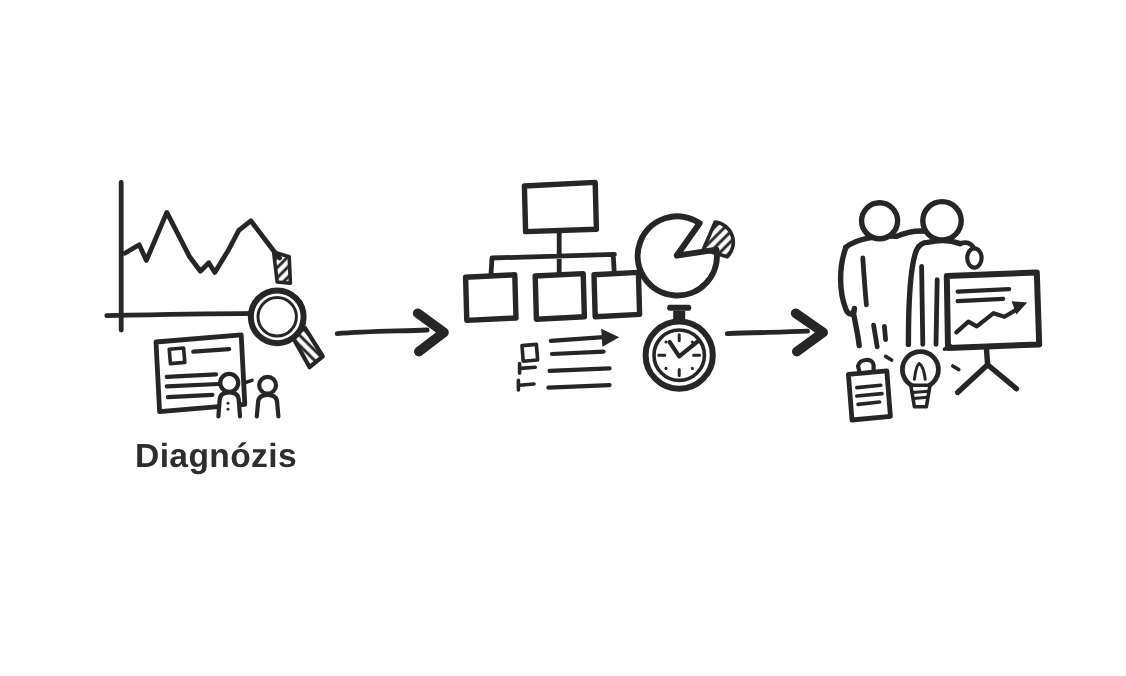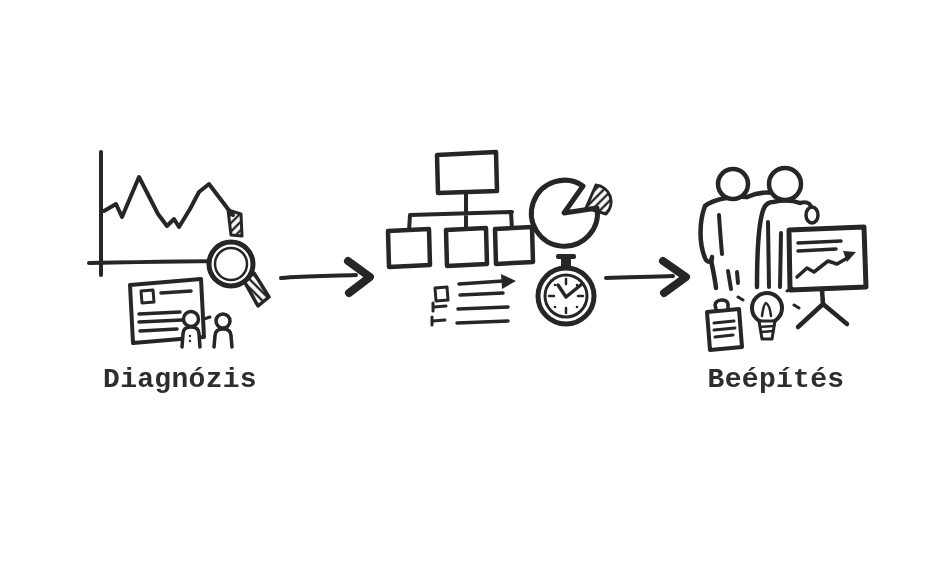--- a/index.html
+++ b/index.html
@@ -2,21 +2,21 @@
 <html><head>
 <meta charset="utf-8">
 <style>
   html, body { margin: 0; padding: 0; background: #ffffff; }
   .canvas {
     position: relative;
     width: 938px;
     height: 563px;
     background: #ffffff;
     overflow: hidden;
-    font-family: Liberation Mono, monospace;
+    font-family: Liberation Sans, sans-serif;
   }
   .abs { position: absolute; }
   .stage-label {
     position: absolute;
     top: 364px;
     width: 200px;
     text-align: center;
     font-weight: 700;
     font-size: 28px;
     letter-spacing: 0.3px;
@@ -148,15 +148,14 @@
     <g>
       <circle stroke-width="4" fill="#ffffff" cx="767" cy="308" r="15"></circle>
       <path stroke-width="2.5" d="M762,316 C763,308 764,304 766,303 C768,304 770,308 771,316"></path>
       <path stroke-width="3" fill="#ffffff" d="M759,321 L775,321 L772,339 L762,339 Z"></path>
       <path stroke-width="2.5" d="M760,327 L774,326 M761,332 L773,331"></path>
       <path stroke-width="3" d="M738,297 L743,300 M787,291 L792,288 M794,305 L799,308"></path>
     </g>
   </svg>
 
   <div class="stage-label" style="left:80px">Diagnózis</div>
-  <div class="stage-label" style="left:676px">Beépítés</div>
 
 </div>
 
 </body></html>

